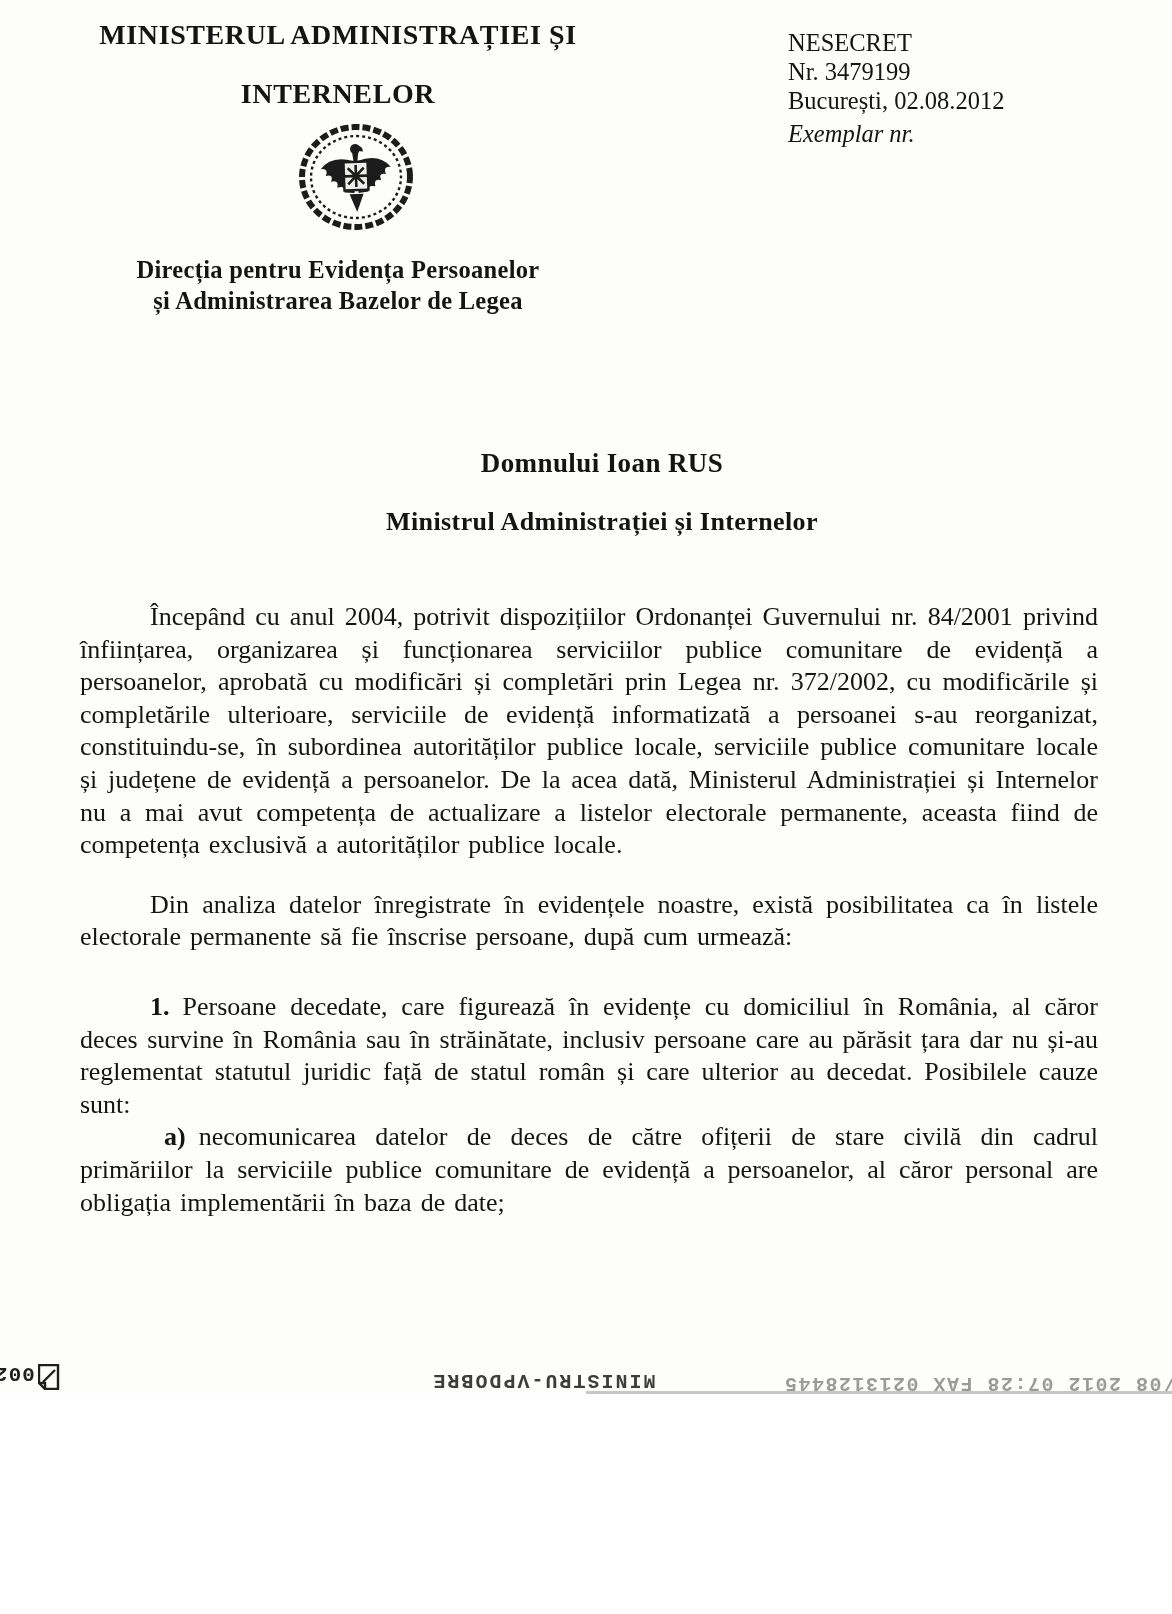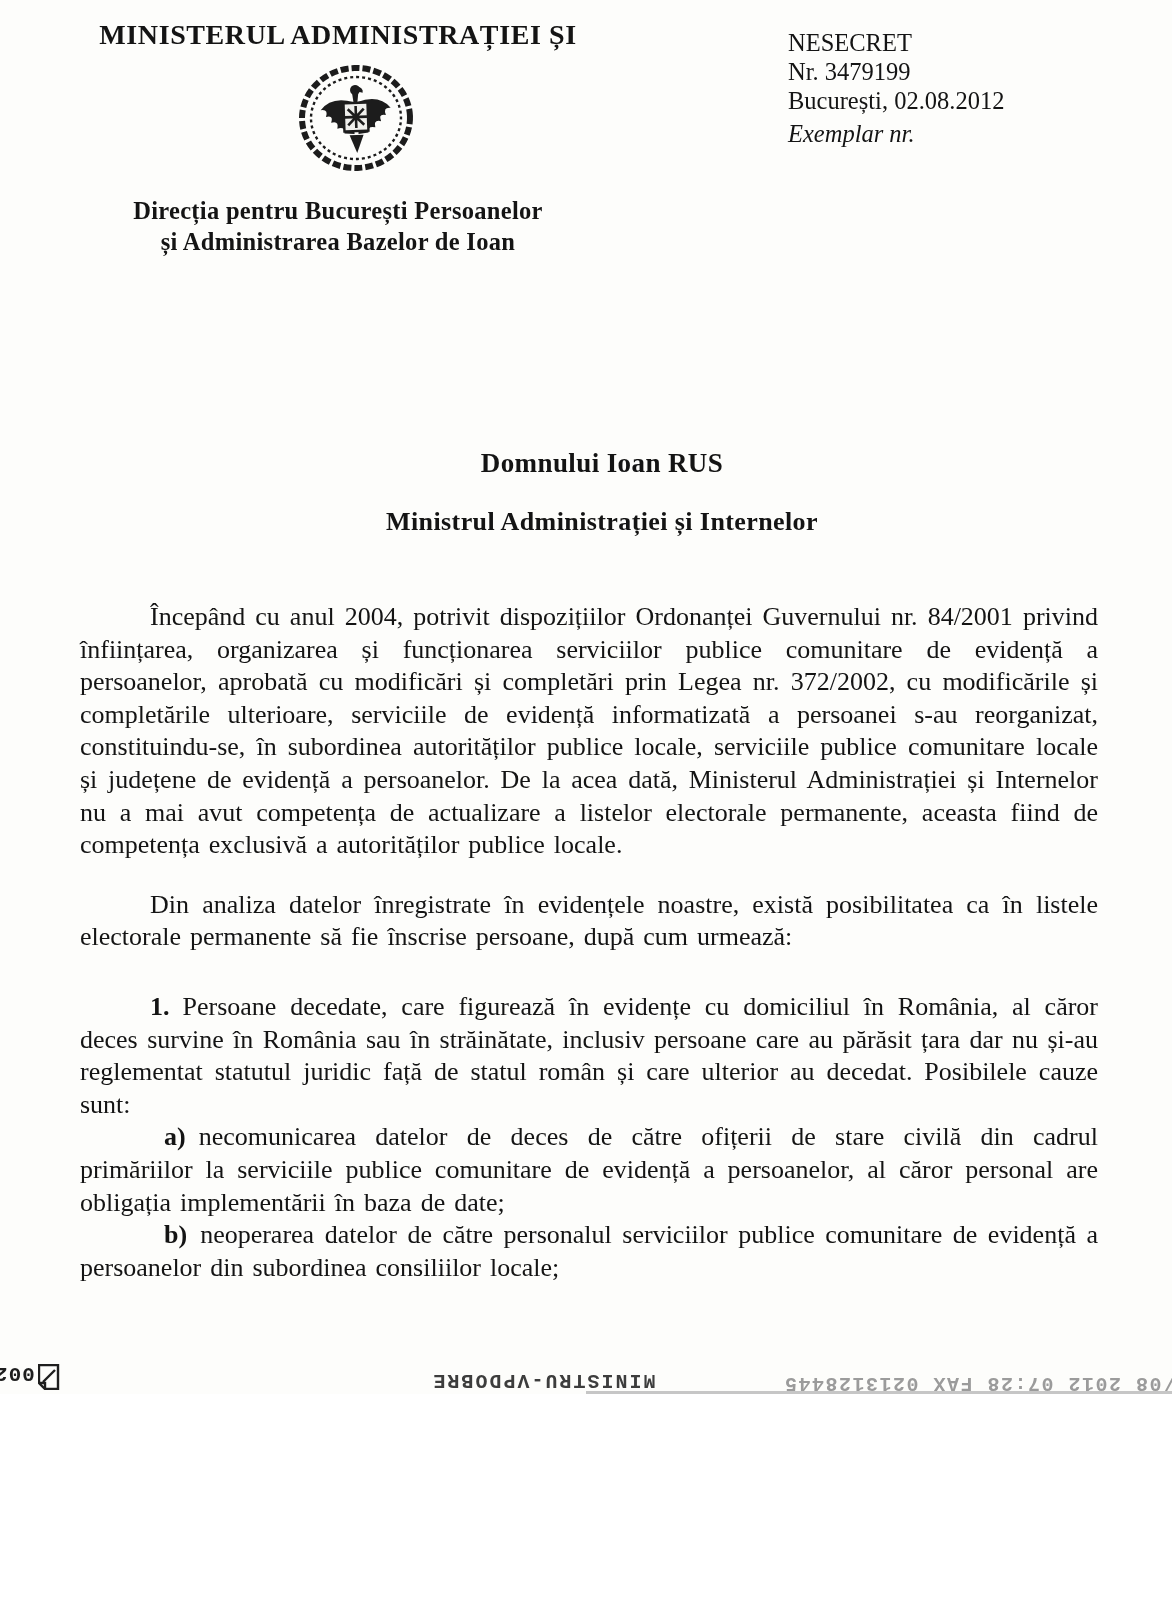--- a/index.html
+++ b/index.html
@@ -122,20 +122,21 @@
     background: #c6c6c6;
   }
 </style>
 </head>
 <body>
 
 <div class="page">
 
   <div class="lh-left">
     <div class="ministry-line1">MINISTERUL ADMINISTRAȚIEI ȘI</div>
+    <div class="ministry-line2">INTERNELOR</div>
 
     <div class="seal-wrap">
       <svg width="160" height="106" viewBox="0 0 160 106" xmlns="http://www.w3.org/2000/svg">
         <g stroke="#1c1c1c" fill="none">
           <ellipse cx="80" cy="53" rx="54" ry="50" stroke-width="6" stroke-dasharray="8 3"></ellipse>
           <ellipse cx="80" cy="53" rx="45" ry="41" stroke-width="2.4" stroke-dasharray="3 3"></ellipse>
         </g>
         <g fill="#1c1c1c" stroke="none">
 
           <circle cx="80" cy="25" r="5"></circle>
@@ -155,22 +156,22 @@
           <line x1="80" y1="41" x2="80" y2="63"></line>
           <line x1="69" y1="52" x2="91" y2="52"></line>
           <line x1="72" y1="44" x2="88" y2="60"></line>
           <line x1="88" y1="44" x2="72" y2="60"></line>
         </g>
         <circle cx="80" cy="52" r="3.4" fill="#1c1c1c"></circle>
       </svg>
     </div>
 
     <div class="department">
-      <div>Direcția pentru București Persoanelor</div>
-      <div>și Administrarea Bazelor de Ioan</div>
+      <div>Direcția pentru Evidența Persoanelor</div>
+      <div>și Administrarea Bazelor de Legea</div>
     </div>
   </div>
 
   <div class="lh-right">
     <div>NESECRET</div>
     <div>Nr. 3479199</div>
     <div>București, 02.08.2012</div>
     <div class="copy-line">Exemplar nr.</div>
   </div>
 
@@ -180,21 +181,20 @@
   </div>
 
   <div class="body-text">
     <p class="para">Începând cu anul 2004, potrivit dispozițiilor Ordonanței Guvernului nr. 84/2001 privind înființarea, organizarea și funcționarea serviciilor publice comunitare de evidență a persoanelor, aprobată cu modificări și completări prin Legea nr. 372/2002, cu modificările și completările ulterioare, serviciile de evidență informatizată a persoanei s-au reorganizat, constituindu-se, în subordinea autorităților publice locale, serviciile publice comunitare locale și județene de evidență a persoanelor. De la acea dată, Ministerul Administrației și Internelor nu a mai avut competența de actualizare a listelor electorale permanente, aceasta fiind de competența exclusivă a autorităților publice locale.</p>
     <p class="para gap">Din analiza datelor înregistrate în evidențele noastre, există posibilitatea ca în listele electorale permanente să fie înscrise persoane, după cum urmează:</p>
 
     <p class="para gap2"><span class="marker">1.</span><span>Persoane decedate, care figurează în evidențe cu domiciliul în România, al căror deces survine în România sau în străinătate, inclusiv persoane care au părăsit țara dar nu și-au reglementat statutul juridic față de statul român și care ulterior au decedat. Posibilele cauze sunt:</span></p>
 
     <p class="para sub"><span class="marker">a)</span><span>necomunicarea datelor de deces de către ofițerii de stare civilă din cadrul primăriilor la serviciile publice comunitare de evidență a persoanelor, al căror personal are obligația implementării în baza de date;</span></p>
 
-    <p class="para sub"><span class="marker">b)</span><span>neoperarea datelor de către personalul serviciilor publice comunitare de evidență a persoanelor din subordinea consiliilor locale;</span></p>
   </div>
 
   <div class="fax-footer">
     <span class="fax-datetime">02/08 2012 07:28 FAX 0213128445</span>
     <span class="fax-station">MINISTRU-VPDOBRE</span>
     <span class="fax-page">
       <span class="fax-page-icon">
         <svg width="22" height="26" viewBox="0 0 22 26" xmlns="http://www.w3.org/2000/svg">
           <path d="M2 1 L15 1 L21 7 L21 25 L2 25 Z" fill="#fdfdfb" stroke="#1e1e1e" stroke-width="2.4"></path>
           <path d="M15 1 L15 7 L21 7" fill="none" stroke="#1e1e1e" stroke-width="2.4"></path>

